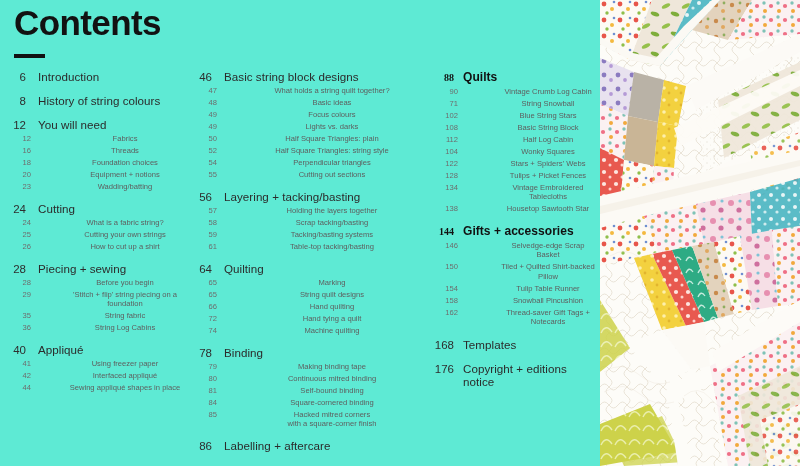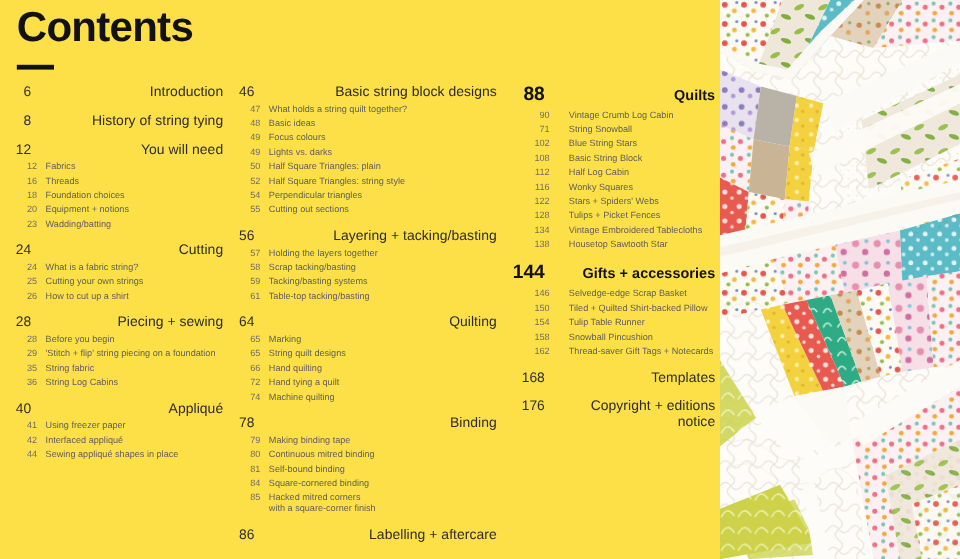--- a/index.html
+++ b/index.html
@@ -14,21 +14,21 @@
     font-family: "Liberation Sans", sans-serif;
     color: #3a3a3a;
     position: relative;
   }
 
   #page {
     position: absolute;
     left: 0; top: 0;
     width: 800px;
     height: 466px;
-    background: #fde047;
+    background: #5eead4;
   }
 
   
   .title-block {
     position: absolute;
     left: 14px;
     top: 2px;
   }
   .page-title {
     font-size: 35px;
@@ -77,50 +77,51 @@
   .entry.section .num {
     width: 26px;
     font-size: 11.5px;
     color: #2e2e2e;
   }
   .entry.section .label {
     margin-left: 12px;
     font-size: 11.6px;
     color: #2b2b2b;
     letter-spacing: 0.05px;
-    text-align: right;
   }
 
   
   .col .entry.section.first { margin-top: 0; }
 
   
   .entry.sub {
     margin-top: 2.6px;
+    gap: 26px;
   }
   .entry.sub .num {
     width: 31px;
     font-size: 7.6px;
     color: #6d6d6d;
   }
   .entry.sub .label {
     margin-left: 7px;
     font-size: 7.6px;
     color: #5e5e5e;
     line-height: 9.4px;
+    text-align: center;
   }
   .entry.sub .label .line2 { display: block; }
 
   
   .entry.section.bold .num,
   .entry.section.bold .label {
     font-weight: bold;
     color: #111111;
   }
-  .entry.section.bold .num { font-size: 16px; }
+  .entry.section.bold .num { font-size: 10px; font-family: Liberation Serif, serif; }
   .entry.section.bold .label { font-size: 12px; }
 
   
   .col-3 .entry.section .num { width: 30px; }
   .col-3 .entry.section .label { margin-left: 9px; }
   .col-3 .entry.sub .num { width: 34px; }
   .col-3 .entry.sub .label { margin-left: 16px; }
 
   
   .col-2 .entry.section .num { width: 26px; }
@@ -147,21 +148,21 @@
     <div class="title-rule"></div>
   </div>
 
   <div class="col col-1">
       <div class="entry section first">
         <span class="num">6</span>
         <span class="label">Introduction</span>
       </div>
       <div class="entry section">
         <span class="num">8</span>
-        <span class="label">History of string tying</span>
+        <span class="label">History of string colours</span>
       </div>
       <div class="entry section">
         <span class="num">12</span>
         <span class="label">You will need</span>
       </div>
       <div class="entry sub">
         <span class="num">12</span>
         <span class="label">Fabrics</span>
       </div>
       <div class="entry sub">
@@ -362,21 +363,21 @@
       </div>
       <div class="entry sub">
         <span class="num">108</span>
         <span class="label">Basic String Block</span>
       </div>
       <div class="entry sub">
         <span class="num">112</span>
         <span class="label">Half Log Cabin</span>
       </div>
       <div class="entry sub">
-        <span class="num">116</span>
+        <span class="num">104</span>
         <span class="label">Wonky Squares</span>
       </div>
       <div class="entry sub">
         <span class="num">122</span>
         <span class="label">Stars + Spiders' Webs</span>
       </div>
       <div class="entry sub">
         <span class="num">128</span>
         <span class="label">Tulips + Picket Fences</span>
       </div>

